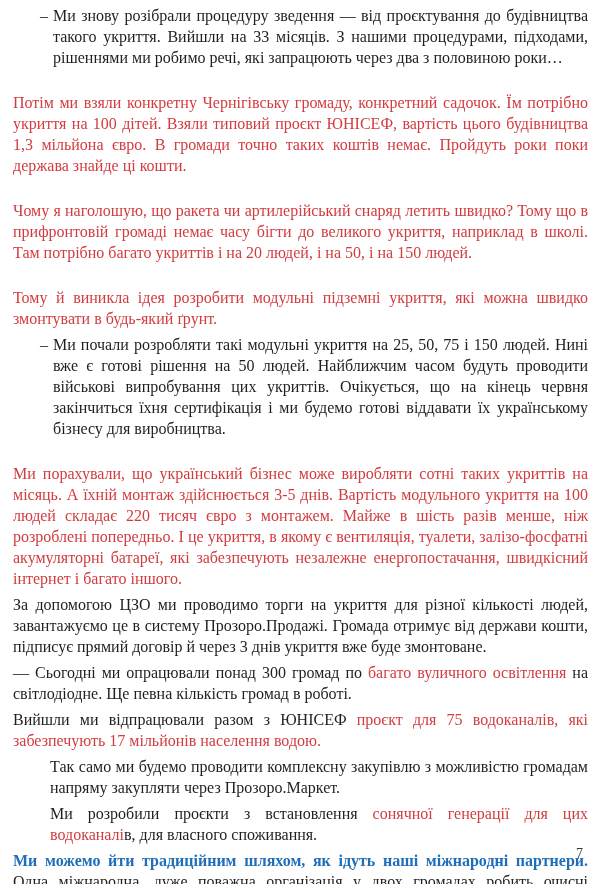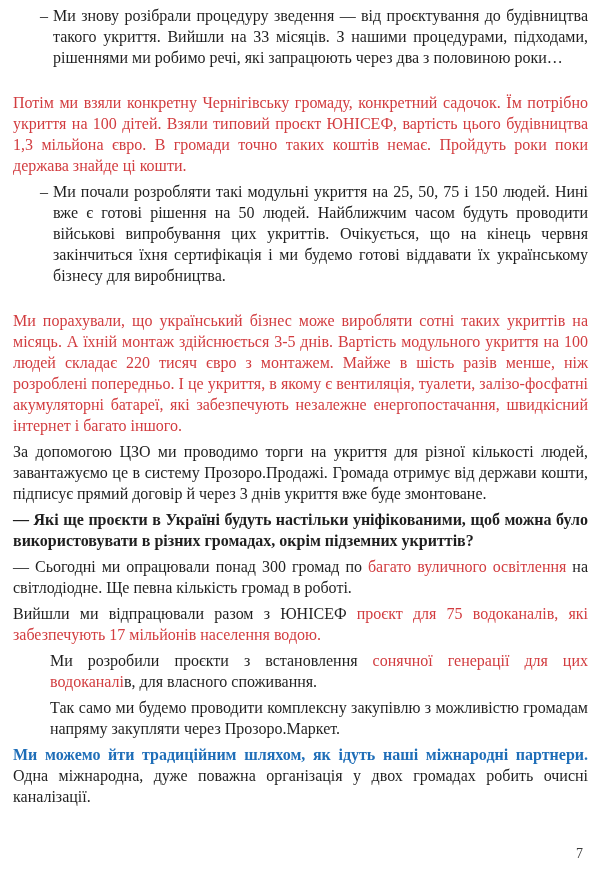--- a/index.html
+++ b/index.html
@@ -41,35 +41,36 @@
 </style>
 </head>
 <body>
 
 <div class="page">
 
   <p class="pg list"><span class="marker">–</span><span>Ми знову розібрали процедуру зведення — від проєктування до будівництва такого укриття. Вийшли на 33 місяців. З нашими процедурами, підходами, рішеннями ми робимо речі, які запрацюють через два з половиною роки…</span></p>
 
   <p class="pg red"><span>Потім ми взяли конкретну Чернігівську громаду, конкретний садочок. Їм потрібно укриття на 100 дітей. Взяли типовий проєкт ЮНІСЕФ, вартість цього будівництва 1,3 мільйона євро. В громади точно таких коштів немає. Пройдуть роки поки держава знайде ці кошти.</span></p>
 
+  <p class="pg red"><span>Чому я наголошую, що ракета чи артилерійський снаряд летить швидко? Тому що в прифронтовій громаді немає часу бігти до великого укриття, наприклад в школі. Там потрібно багато укриттів і на 20 людей, і на 50, і на 150 людей.</span></p>
 
+  <p class="pg red"><span>Тому й виникла ідея розробити модульні підземні укриття, які можна швидко змонтувати в будь-який ґрунт.</span></p>
 
   <p class="pg list"><span class="marker">–</span><span>Ми почали розробляти такі модульні укриття на 25, 50, 75 і 150 людей. Нині вже є готові рішення на 50 людей. Найближчим часом будуть проводити військові випробування цих укриттів. Очікується, що на кінець червня закінчиться їхня сертифікація і ми будемо готові віддавати їх українському бізнесу для виробництва.</span></p>
 
   <p class="pg red"><span>Ми порахували, що український бізнес може виробляти сотні таких укриттів на місяць. А їхній монтаж здійснюється 3-5 днів. Вартість модульного укриття на 100 людей складає 220 тисяч євро з монтажем. Майже в шість разів менше, ніж розроблені попередньо. І це укриття, в якому є вентиляція, туалети, залізо-фосфатні акумуляторні батареї, які забезпечують незалежне енергопостачання, швидкісний інтернет і багато іншого.</span></p>
 
   <p class="pg"><span>За допомогою ЦЗО ми проводимо торги на укриття для різної кількості людей, завантажуємо це в систему Прозоро.Продажі. Громада отримує від держави кошти, підписує прямий договір й через 3 днів укриття вже буде змонтоване.</span></p>
 
-  <p class="pg q"><span>— Які ще проєкти в Україні будуть настільки уніфікованими, щоб можна було використовувати в різних громадах, окрім підземних укриттів?</span></p>
 
   <p class="pg"><span>— Сьогодні ми опрацювали понад 300 громад по </span><span class="red">багато вуличного освітлення</span><span> на світлодіодне. Ще певна кількість громад в роботі.</span></p>
 
   <p class="pg"><span>Вийшли ми відпрацювали разом з ЮНІСЕФ </span><span class="red">проєкт для 75 водоканалів, які забезпечують 17 мільйонів населення водою.</span></p>
 
+  <p class="pg indent"><span>Так само ми будемо проводити комплексну закупівлю з можливістю громадам напряму закупляти через Прозоро.Маркет.</span></p>
+
   <p class="pg indent"><span>Ми розробили проєкти з встановлення </span><span class="red">сонячної генерації для цих водоканалі</span><span>в, для власного споживання.</span></p>
-
-  <p class="pg indent"><span>Так само ми будемо проводити комплексну закупівлю з можливістю громадам напряму закупляти через Прозоро.Маркет.</span></p>
 
   <p class="pg"><span class="blue">Ми можемо йти традиційним шляхом, як ідуть наші міжнародні партнери.</span><span> Одна міжнародна, дуже поважна організація у двох громадах робить очисні каналізації.</span></p>
 
   <div class="page-number">7</div>
 
 </div>
 
 </body></html>

